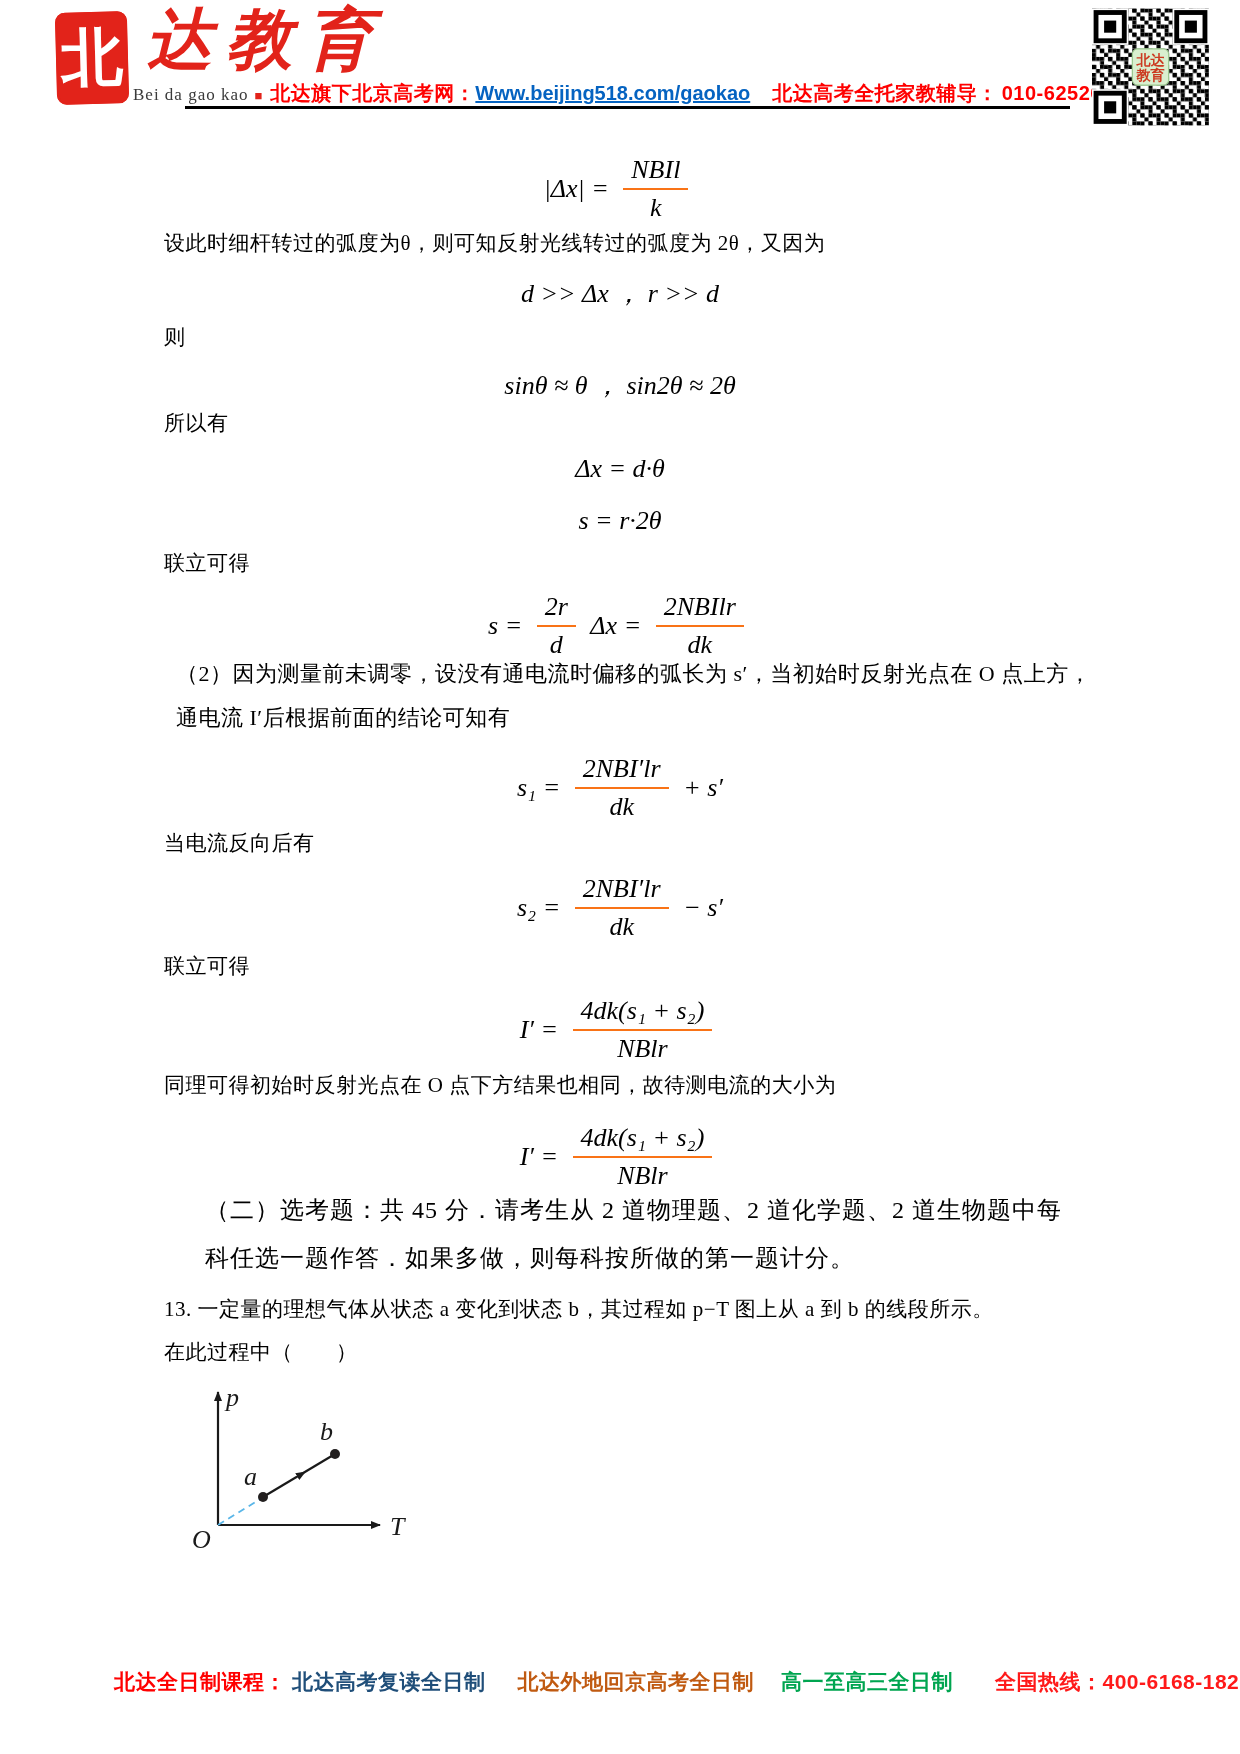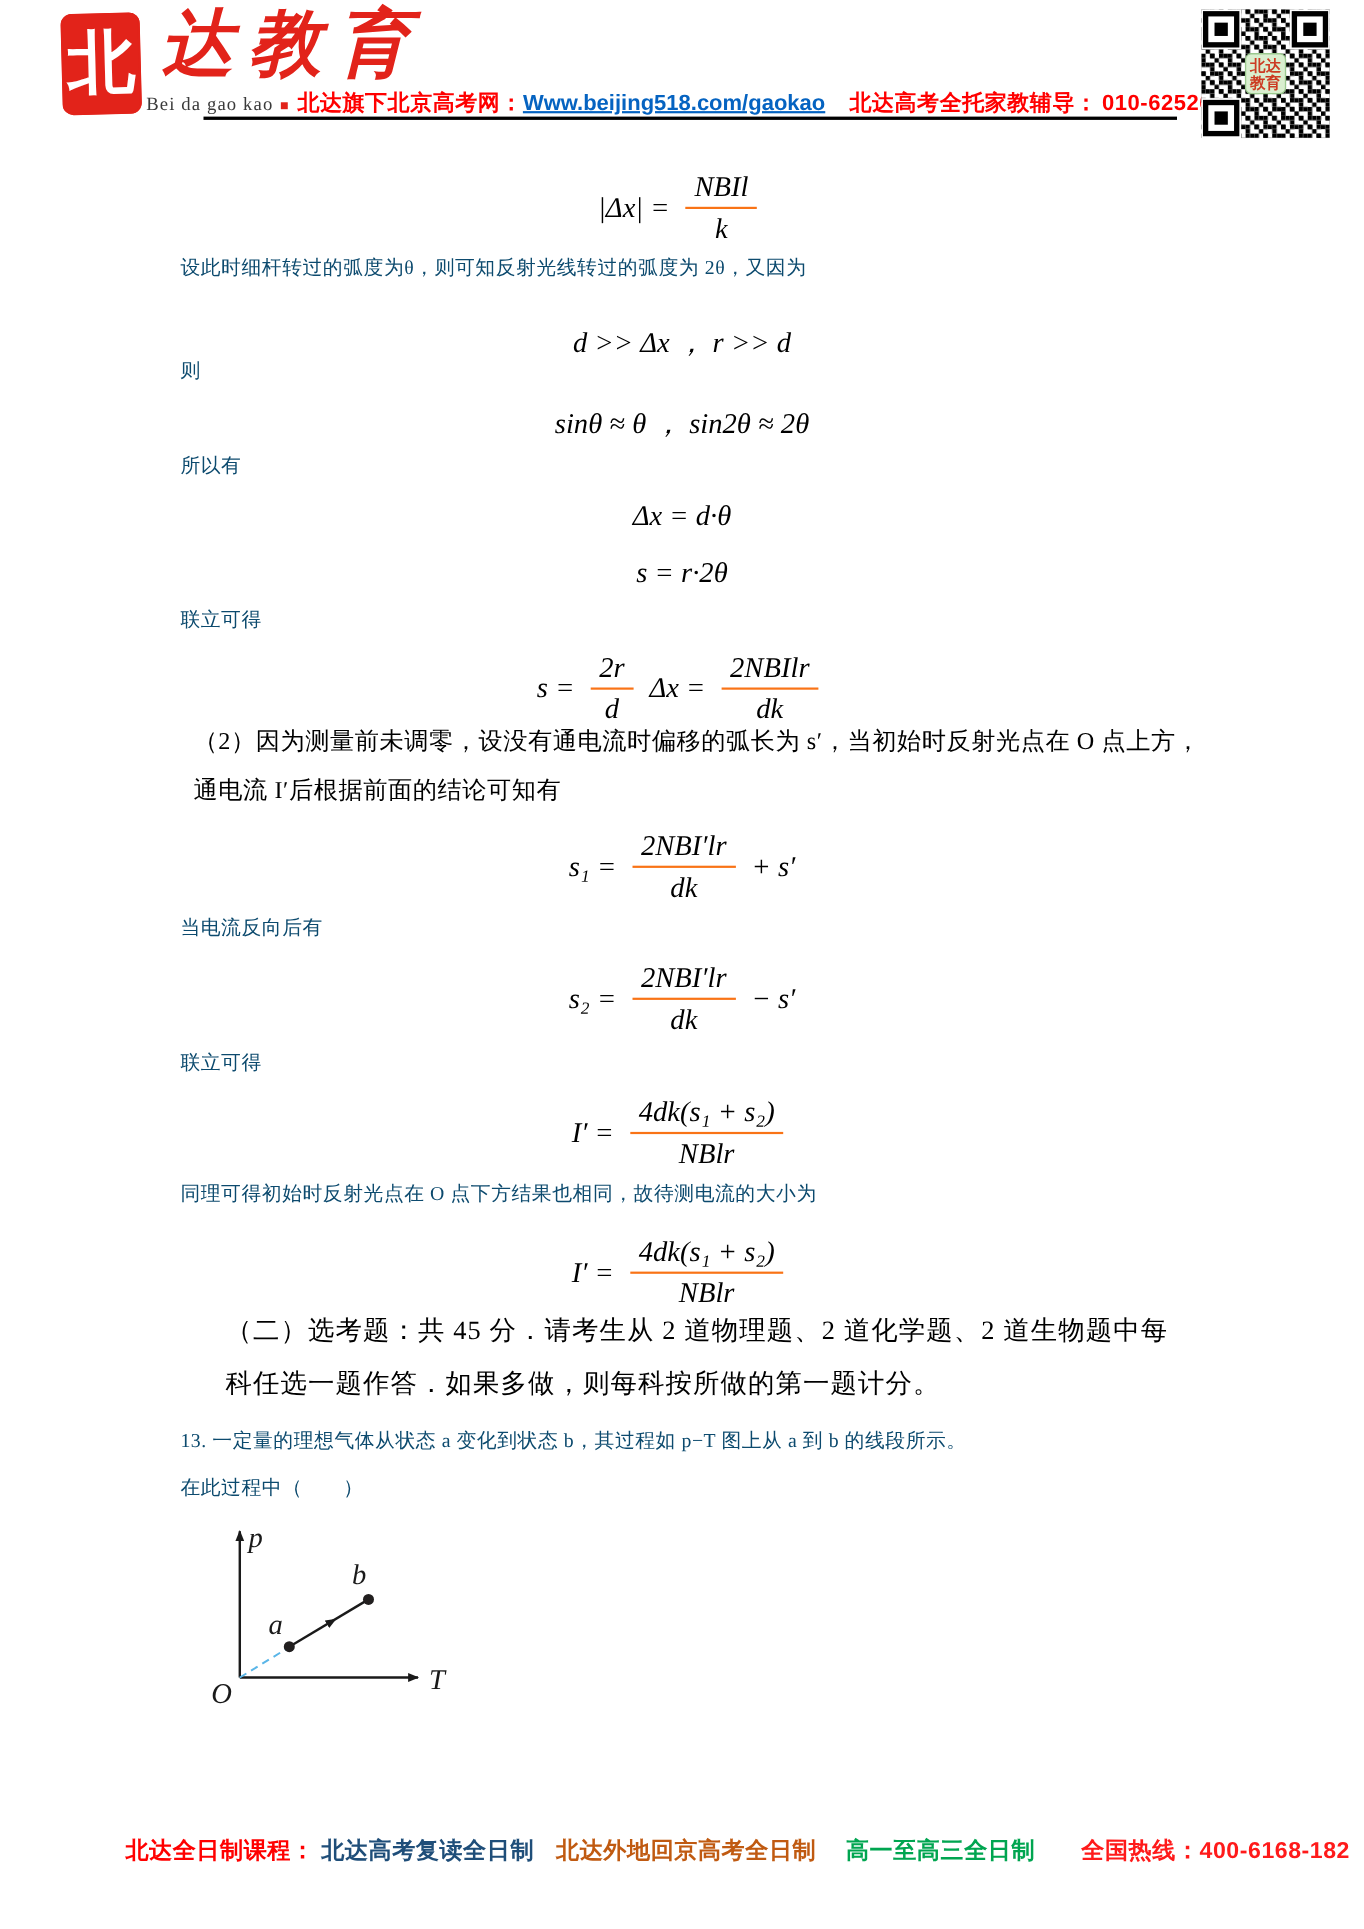--- a/index.html
+++ b/index.html
@@ -16,40 +16,40 @@
   .tag-en{font:17px "Liberation Serif",serif;color:#3a3a3a;letter-spacing:1px;}
   .tag-sq{color:#e2231a;font-size:13px;margin:0 8px 0 6px;}
   .tag-red{font:bold 20px "Liberation Sans",sans-serif;color:#ff0000;letter-spacing:0.5px;margin-top:12px;}
   .tag-link{font:bold 20px "Liberation Sans",sans-serif;color:#0563c1;text-decoration:underline;cursor:pointer;}
   .tag-red2{margin-left:22px;}
   .tag-phone{margin-left:4px;}
   .head-rule{position:absolute;left:185px;top:106px;width:885px;height:3px;background:#000;}
   .qr{position:absolute;left:1092px;top:8px;width:117px;height:122px;}
 
   
-  .t{position:absolute;left:164px;width:950px;font-size:18px;line-height:30px;letter-spacing:0.5px;color:#0c4a6e;}
+  .t{position:absolute;left:164px;width:950px;font-size:21px;line-height:30px;letter-spacing:0.5px;color:#000000;}
   .t2{position:absolute;left:176px;width:950px;font-size:22px;line-height:44px;letter-spacing:0.5px;color:#000;}
   .m{position:absolute;left:0;width:1240px;text-align:center;font:italic 26px "Liberation Serif",serif;color:#000;}
   .mt{display:inline-block;vertical-align:middle;}
   .frac{display:inline-block;vertical-align:middle;text-align:center;margin:0 8px;}
   .frac .n{display:block;padding:0 8px 3px;border-bottom:2px solid #f97316;}
   .frac .d{display:block;padding-top:3px;}
   .heading{position:absolute;left:157px;width:960px;font-weight:normal;font-size:24px;line-height:48px;
            letter-spacing:1px;color:#000;margin-left:48px;}
 
   
   .fig{position:absolute;left:150px;top:1378px;width:320px;height:190px;}
   .fig text{font:italic 26px "Liberation Serif",serif;fill:#1a1a1a;}
 
   
   .footer{position:absolute;left:114px;top:1668px;white-space:nowrap;
           font:bold 21px "Liberation Sans",sans-serif;letter-spacing:0.5px;}
   .f-label{color:#ff0000;}
   .f-c1{color:#1f4e79;margin-left:6px;}
-  .f-c2{color:#c05a11;margin-left:20px;}
+  .f-c2{color:#c05a11;margin-left:32px;}
   .f-c3{color:#00a550;margin-left:27px;}
   .f-hot{color:#ff1a1a;margin-left:42px;}
 </style>
 </head>
 <body>
 
 <div class="page">
 
   <div>
     <div class="seal">
@@ -96,21 +96,21 @@
   <div class="m" style="top:155px">
     <span class="mt">|Δx| =</span>
     <span class="frac">
       <span class="n">NBIl</span>
       <span class="d">k</span>
     </span>
   </div>
 
   <div class="t" style="top:228px">设此时细杆转过的弧度为θ，则可知反射光线转过的弧度为 2θ，又因为</div>
 
-  <div class="m" style="top:294px">d &gt;&gt; Δx ，  r &gt;&gt; d</div>
+  <div class="m" style="top:276px">d &gt;&gt; Δx ，  r &gt;&gt; d</div>
 
   <div class="t" style="top:322px">则</div>
 
   <div class="m" style="top:368px">sinθ ≈ θ ，  sin2θ ≈ 2θ</div>
 
   <div class="t" style="top:408px">所以有</div>
 
   <div class="m" style="top:454px">Δx = d·θ</div>
 
   <div class="m" style="top:506px">s = r·2θ</div>

